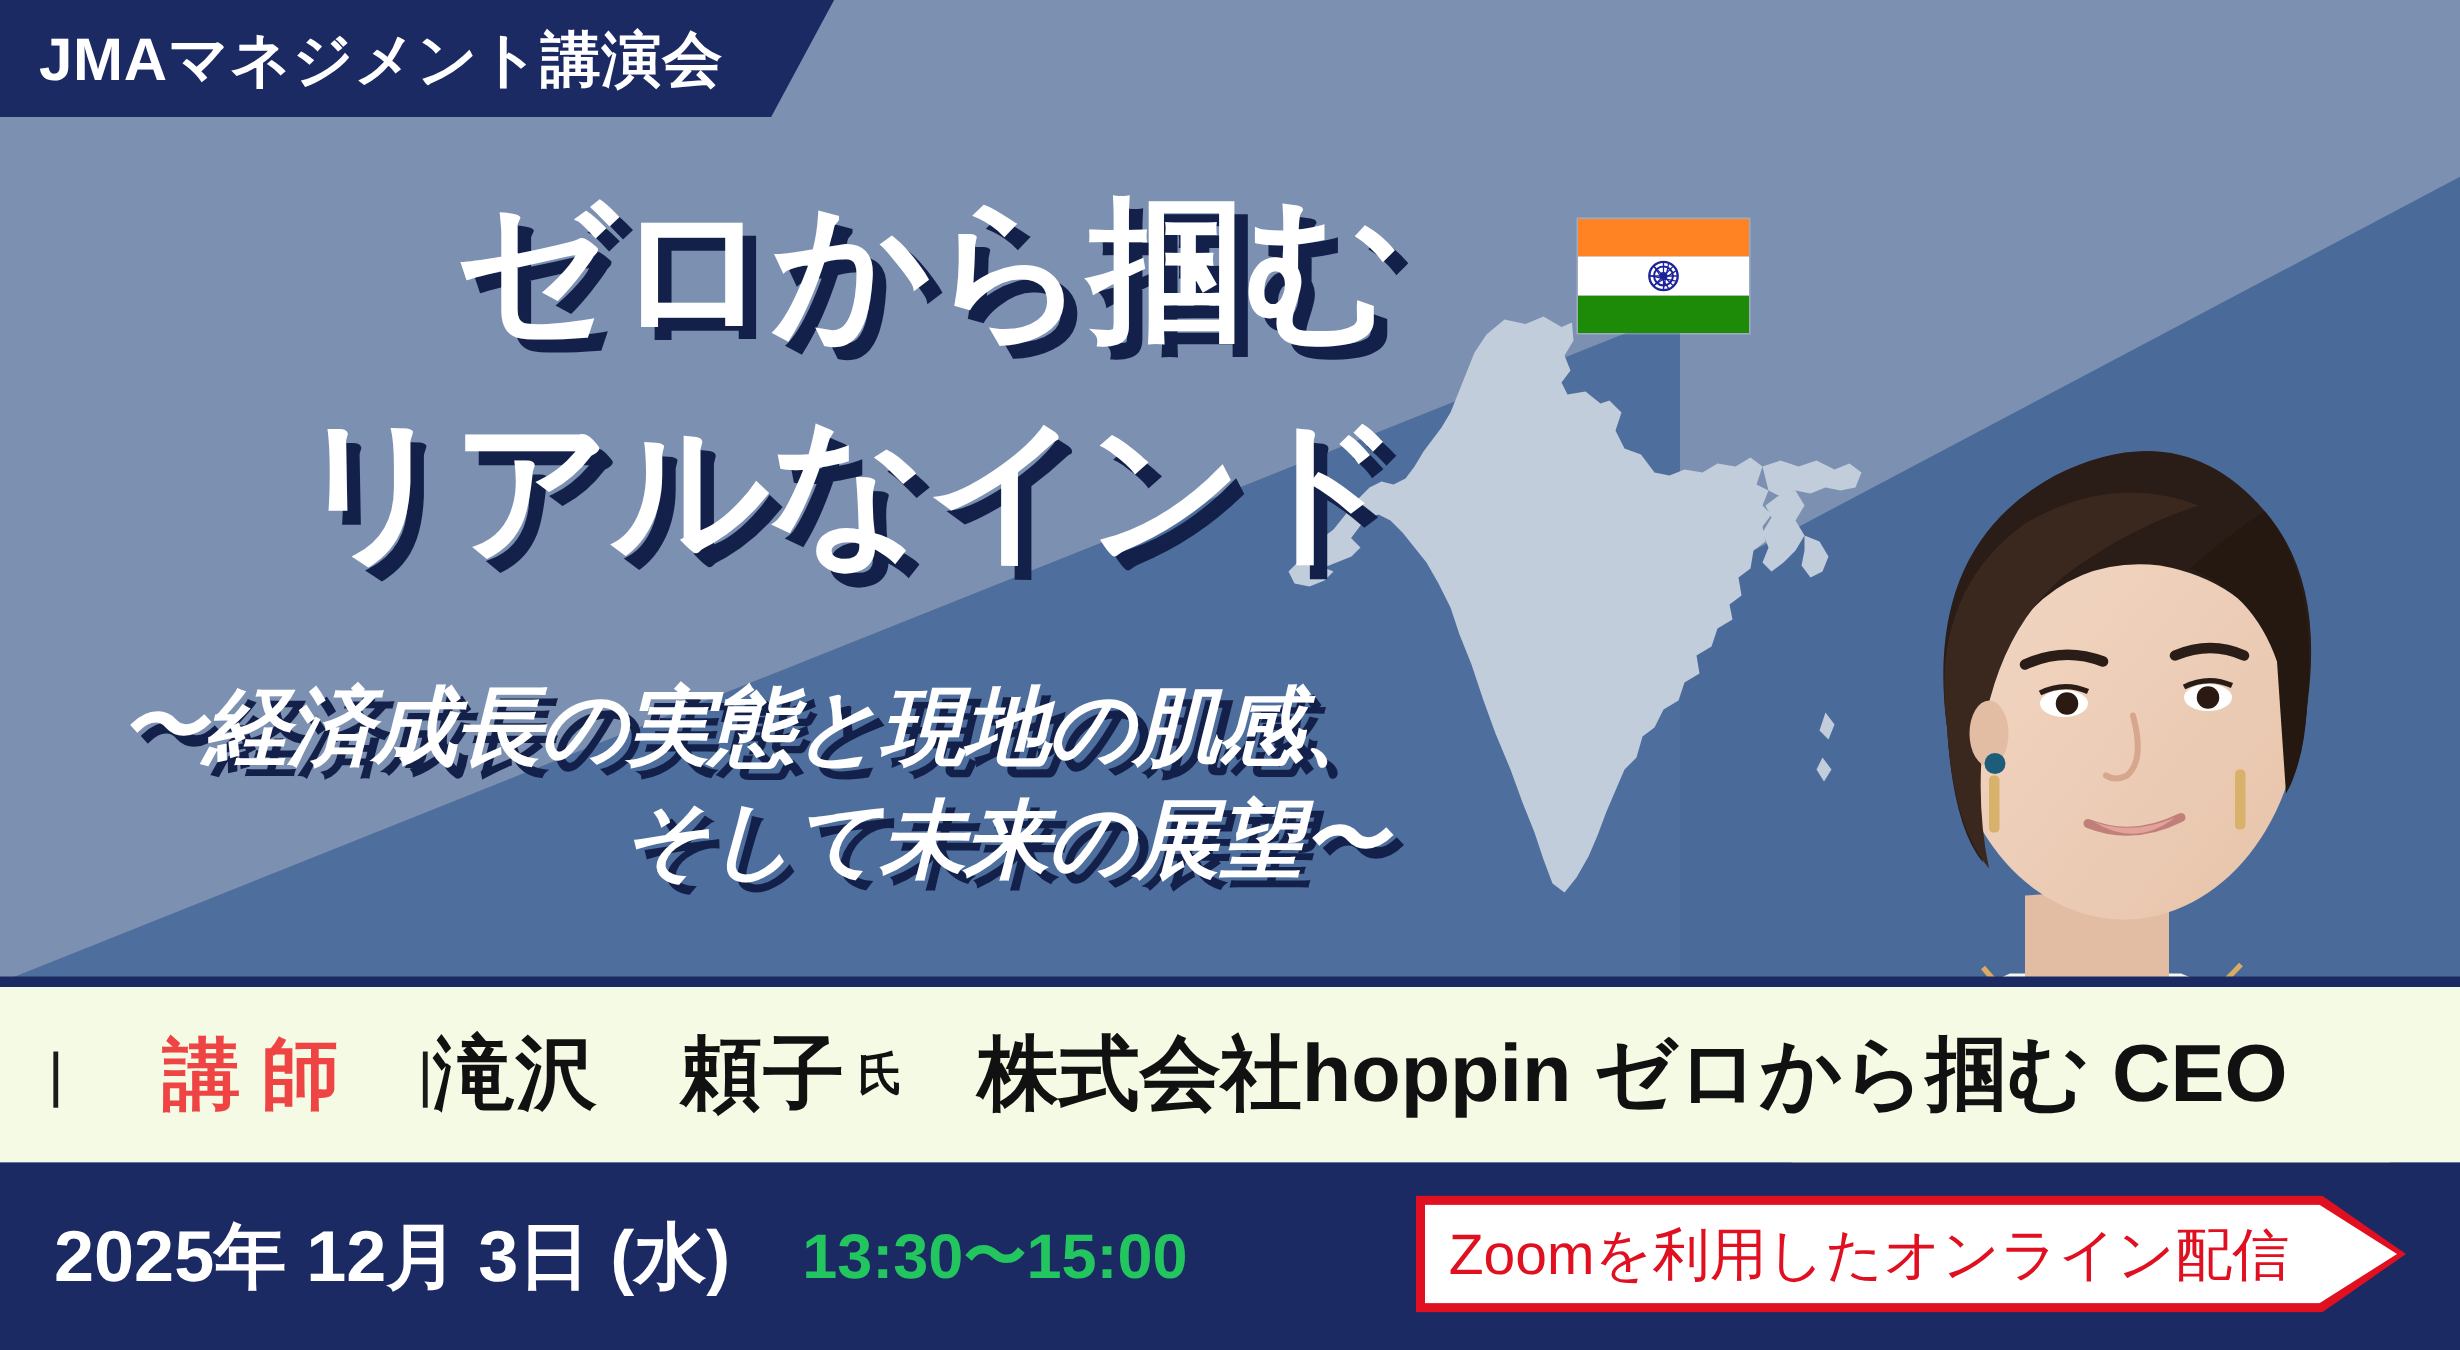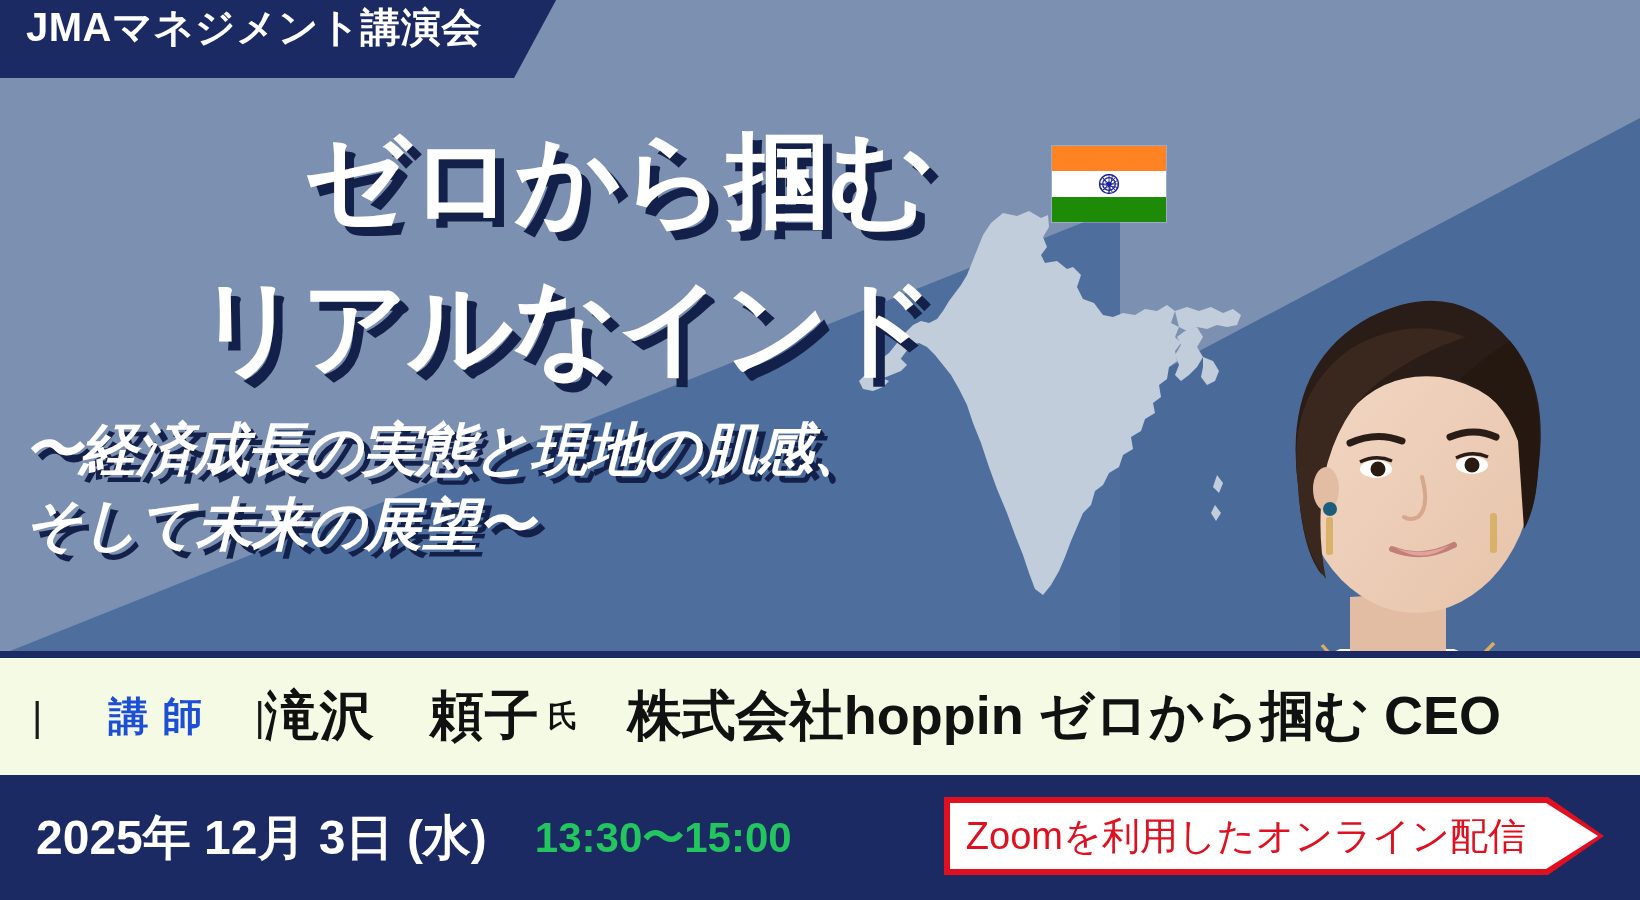--- a/index.html
+++ b/index.html
@@ -51,21 +51,21 @@
   }
 
   
   .badge {
     position: absolute;
     left: 0; top: 0;
     height: 78px;
     padding: 0 74px 0 26px;
     background: #1b2a63;
     display: flex;
-    align-items: flex-start;
+    align-items: center;
     clip-path: polygon(0 0, 100% 0, calc(100% - 42px) 100%, 0 100%);
     z-index: 6;
   }
   .badge-text {
     color: #ffffff;
     font-size: 40px;
     font-weight: bold;
     letter-spacing: .5px;
     white-space: nowrap;
   }
@@ -112,24 +112,24 @@
     line-height: 1.12;
     letter-spacing: -1px;
     text-shadow: 9px 9px 0 #13204a;
     white-space: nowrap;
     text-align: right;
   }
   .t-line.l2 { margin-left: 14px; margin-top: 31px; }
 
   .subtitle {
     position: absolute;
-    left: 24px; top: 412px;
+    left: 24px; top: 448px;
     width: 900px;
     z-index: 5;
-    text-align: left;
+    text-align: right;
   }
   .s-line {
     color: #ffffff;
     font-size: 57px;
     font-weight: bold;
     line-height: 1.32;
     font-style: italic;
     letter-spacing: -1px;
     text-shadow: 7px 7px 0 #13204a;
     white-space: nowrap;
@@ -164,22 +164,22 @@
   }
   .sp-pipe {
     color: #1a1a1a;
     font-size: 40px;
     font-weight: 300;
     line-height: 1;
   }
   .sp-pipe.p1 { margin-left: 32px; }
   .sp-pipe.p2 { margin-left: 24px; }
   .sp-label {
-    color: #1d4ed8;
-    font-size: 40px;
+    color: #ef4444;
+    font-size: 52px;
     font-weight: bold;
     letter-spacing: 14px;
     margin-left: 66px;
     margin-right: 14px;
   }
   .sp-name {
     color: #111111;
     font-size: 54px;
     font-weight: bold;
     letter-spacing: 1px;

